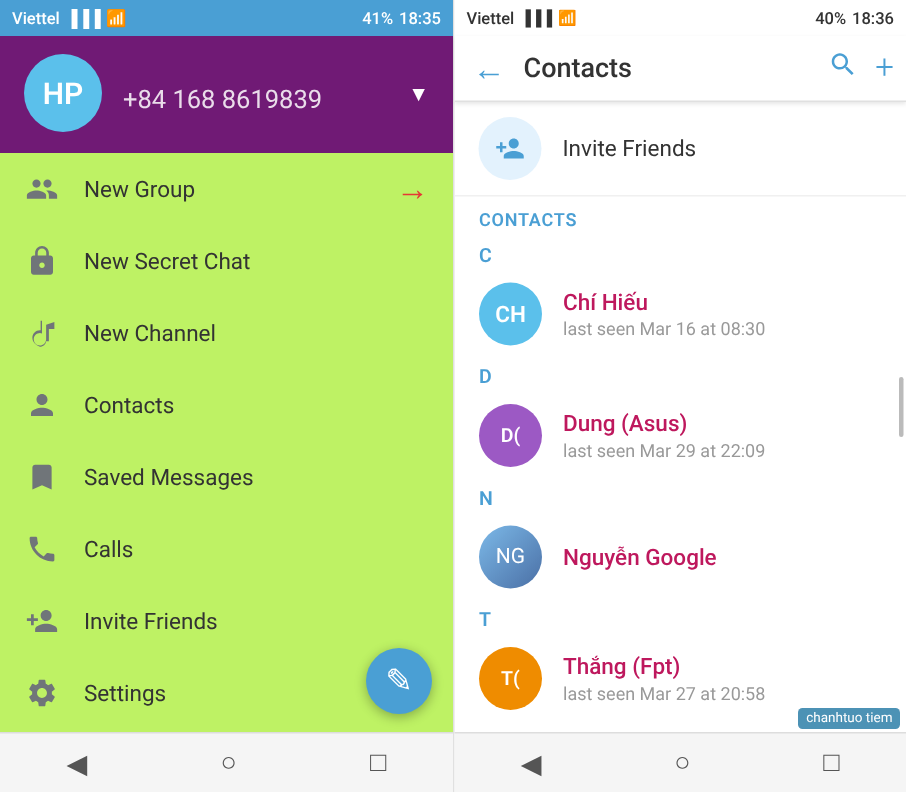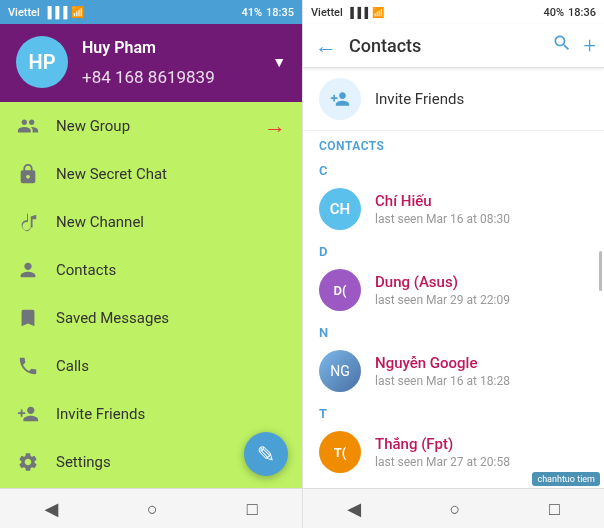--- a/index.html
+++ b/index.html
@@ -370,21 +370,20 @@
       <span>41%</span>
       <span>18:35</span>
     </div>
   </div>
 
   <div class="profile-header">
     <div class="avatar-circle av-blue">
       <span>HP</span>
     </div>
     <div class="profile-info">
-      <div class="profile-name">Huy Pham</div>
       <div class="profile-phone">+84 168 8619839</div>
     </div>
     <span class="profile-arrow">▼</span>
   </div>
 
   <div class="menu-list">
 
     <div class="menu-item">
       <span class="menu-icon">
         <svg width="22" height="22" viewBox="0 0 24 24" fill="#707579">
@@ -530,21 +529,20 @@
         <div class="contact-name">Dung (Asus)</div>
         <div class="contact-last-seen">last seen Mar 29 at 22:09</div>
       </div>
     </div>
 
     <div class="contact-group-letter">N</div>
     <div class="contact-row">
       <div class="photo-avatar" style="background: linear-gradient(135deg,#7CB9E8,#4a6fa5); color:#fff; font-size:14px; display:flex; align-items:center; justify-content:center;">NG</div>
       <div class="contact-info">
         <div class="contact-name">Nguyễn Google</div>
-        <div class="contact-last-seen">last seen Mar 16 at 18:28</div>
       </div>
     </div>
 
     <div class="contact-group-letter">T</div>
     <div class="contact-row">
       <div class="contact-avatar av-orange" style="font-size:13px;">T(</div>
       <div class="contact-info">
         <div class="contact-name">Thắng (Fpt)</div>
         <div class="contact-last-seen">last seen Mar 27 at 20:58</div>
       </div>

